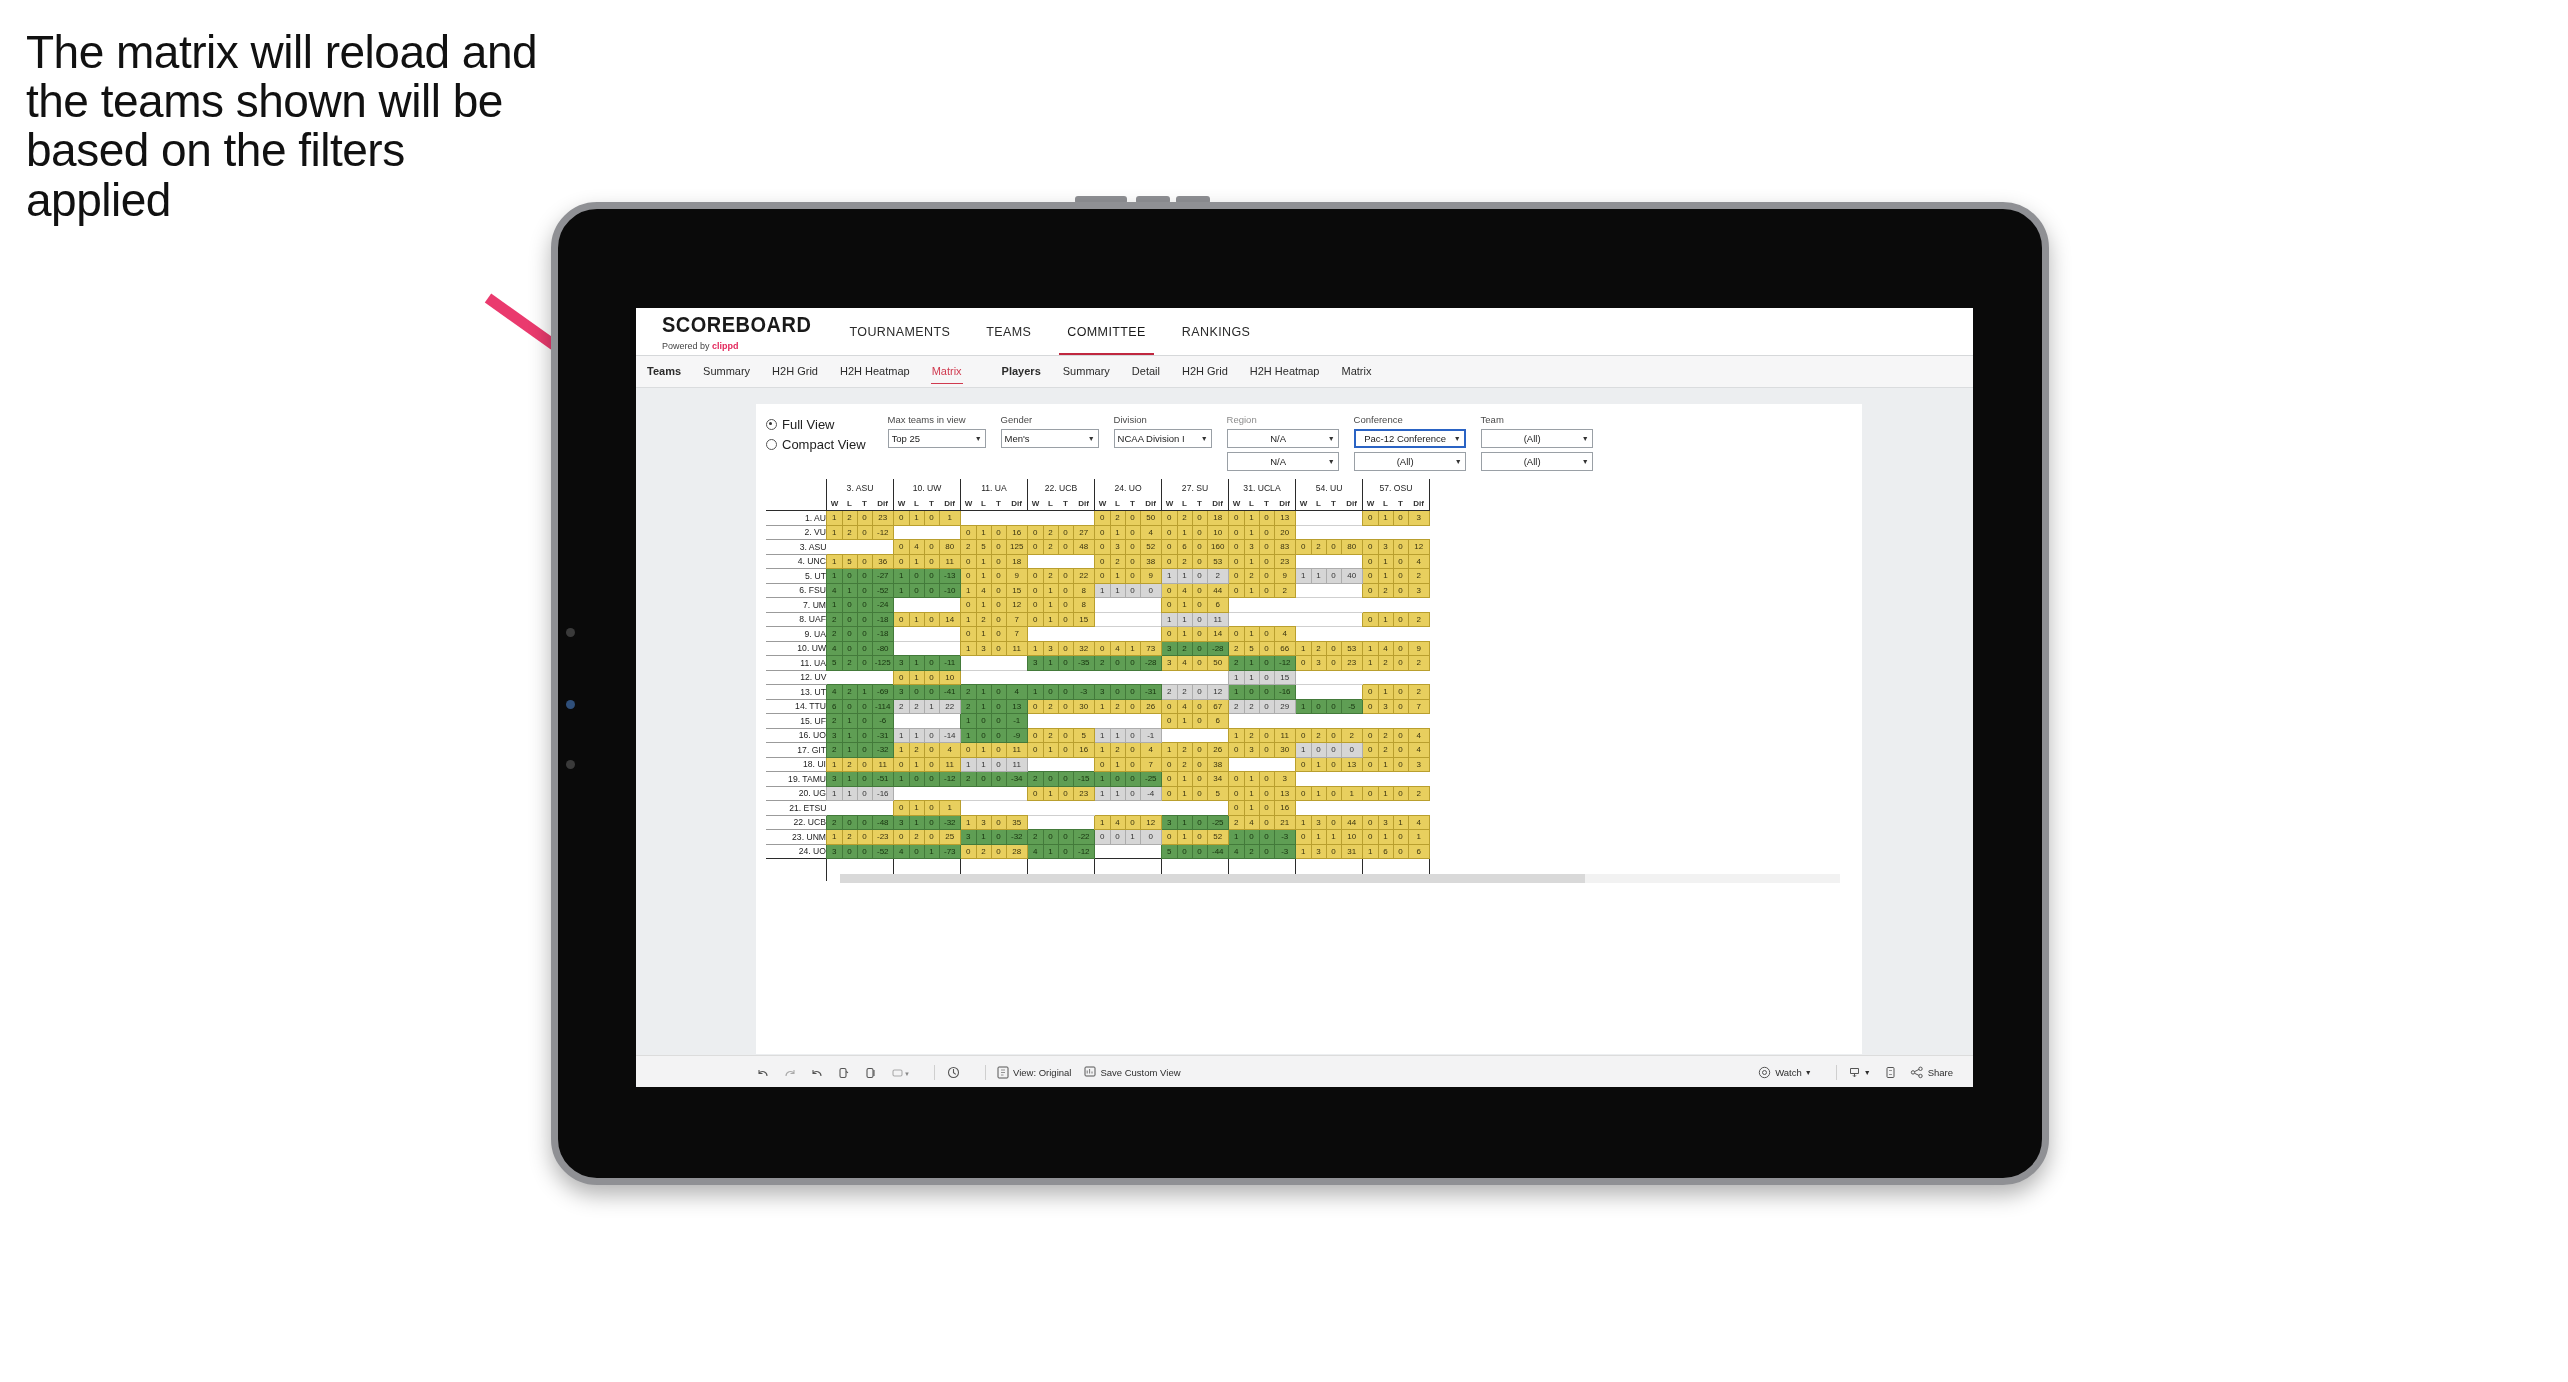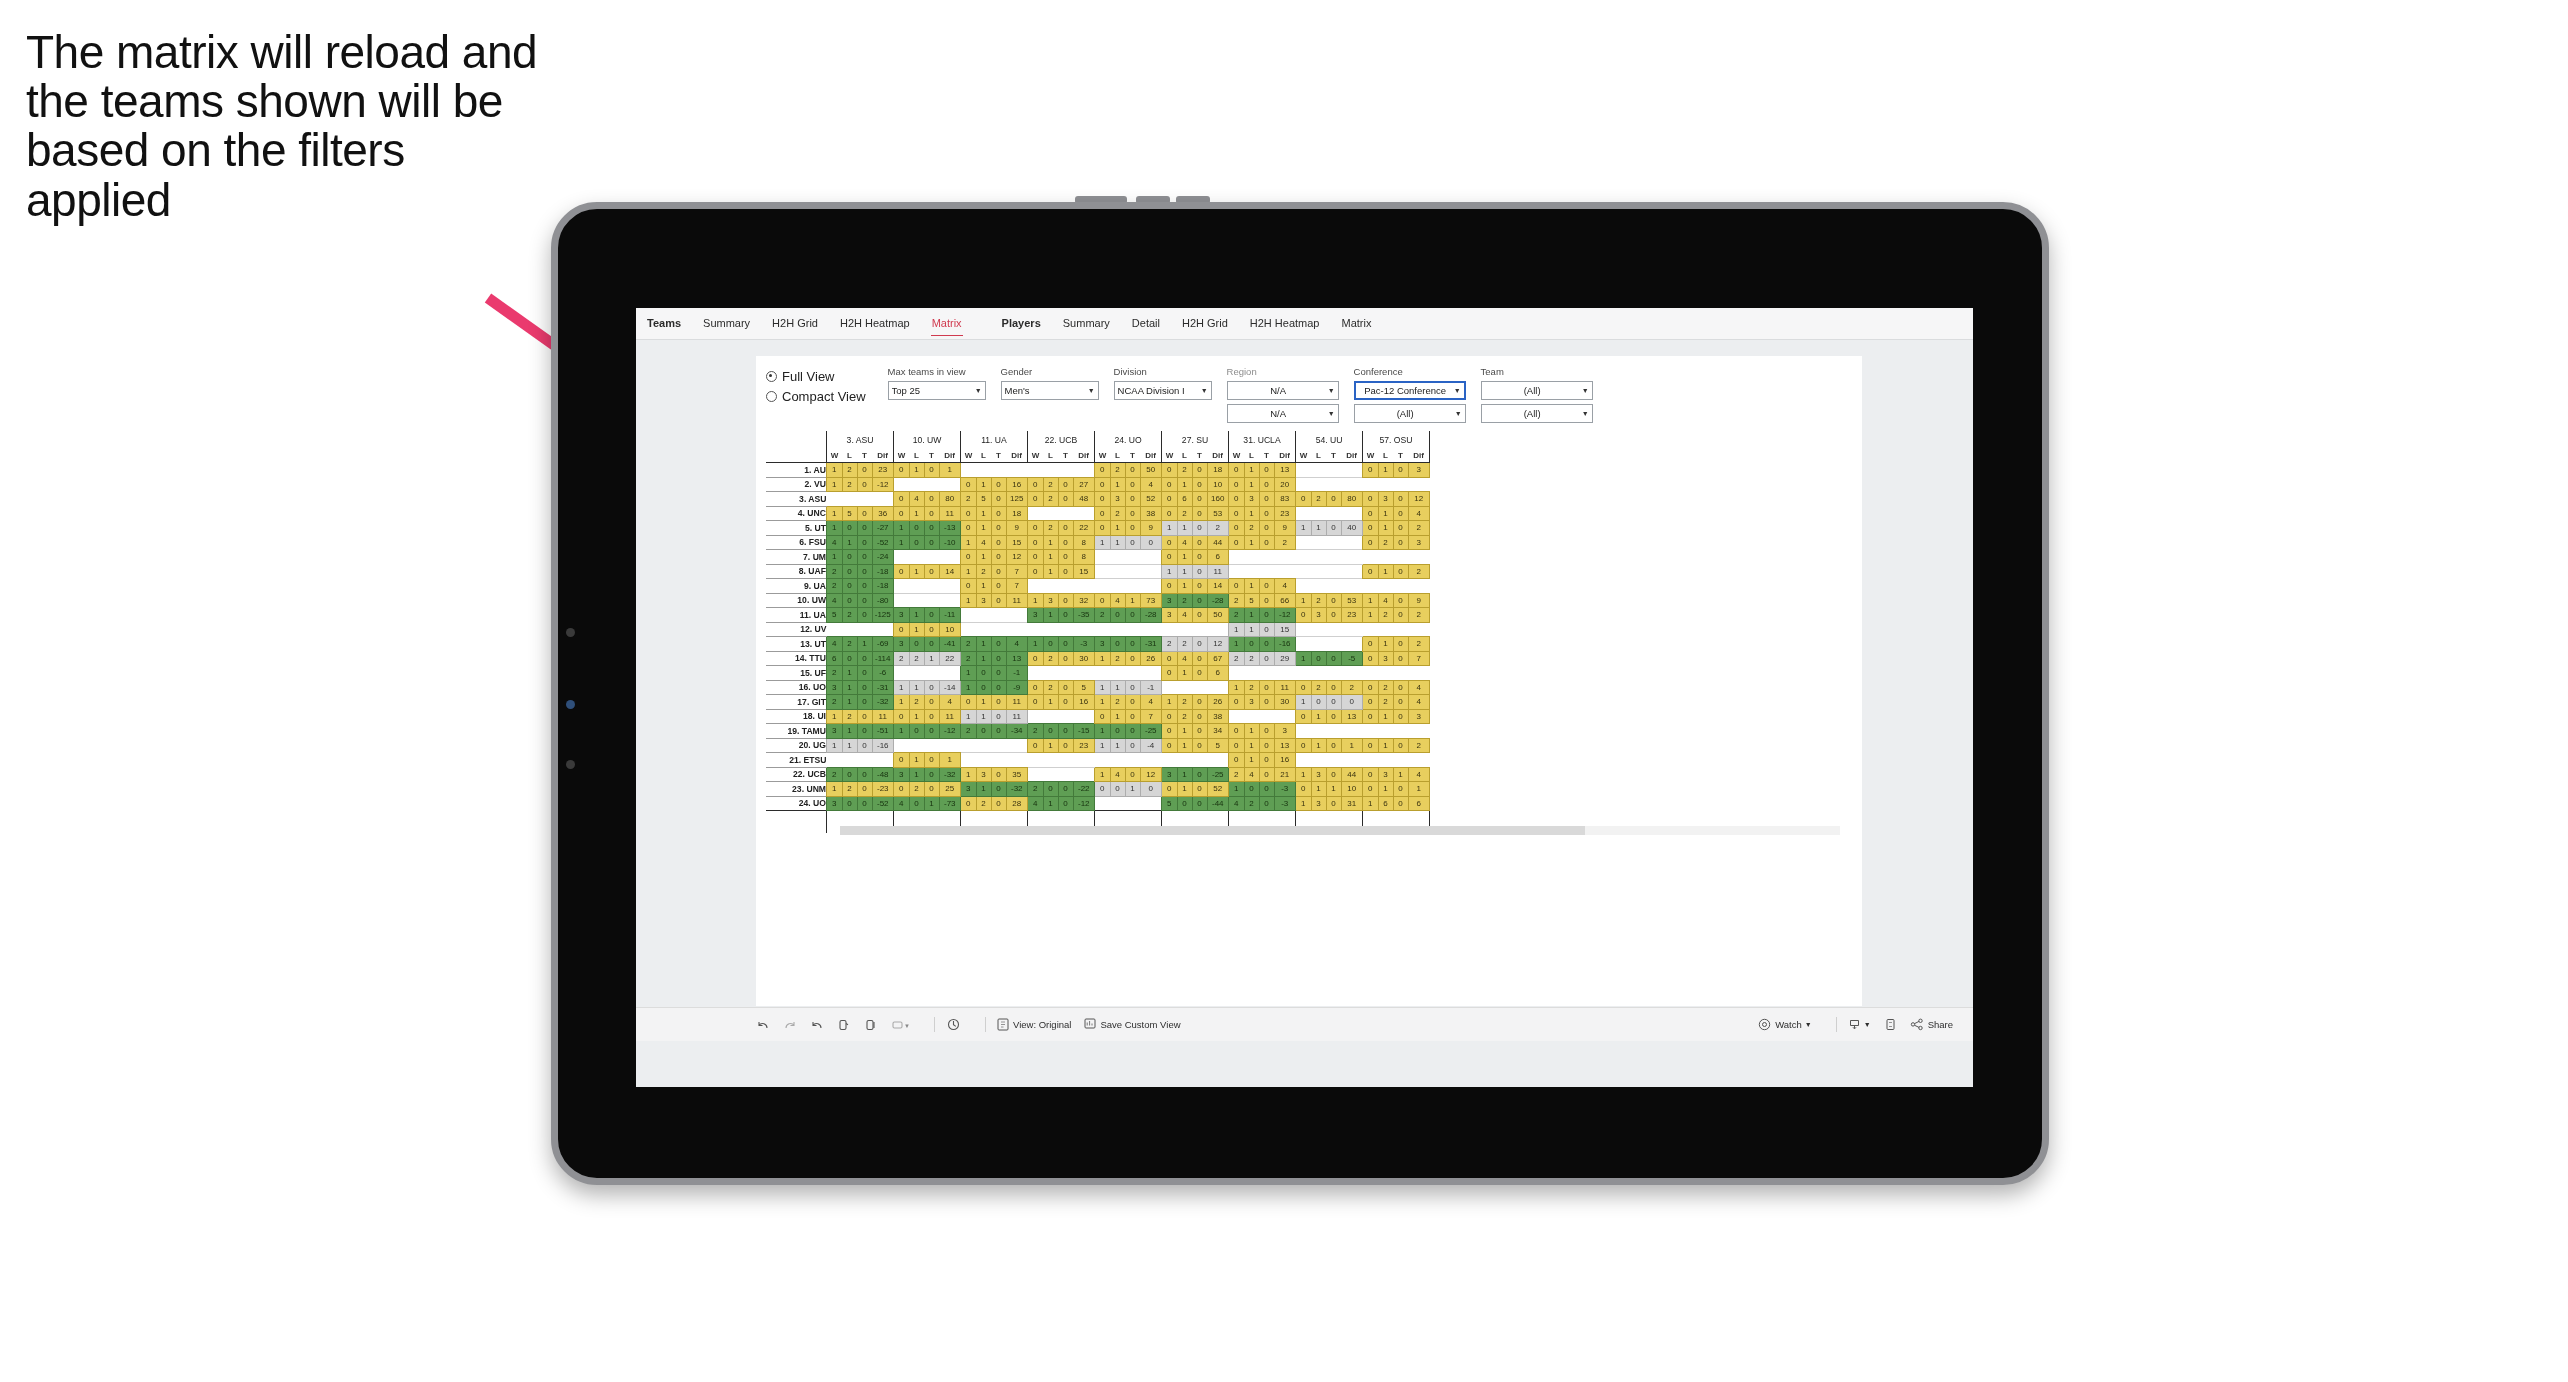--- a/index.html
+++ b/index.html
@@ -77,21 +77,21 @@
   .rdot.on:after{content:"";position:absolute;left:2px;top:2px;width:3px;height:3px;border-radius:50%;background:#333;}
   
   #matrixwrap{position:relative;margin-left:10px;width:1085px;}
   table.mx{border-collapse:collapse;table-layout:fixed;font-size:8.2px;color:#222;}
   table.mx td,table.mx th{padding:0;margin:0;}
   .teamhdr{
     height:17px;text-align:center;font-size:8.6px;color:#222;font-weight:normal;
     border-left:1px solid #2b2b2b;border-right:1px solid #2b2b2b;
   }
   .rowlbl{width:60px;text-align:right;padding-right:4px;font-size:8.6px;color:#222;
-    border-top:1px solid #9b9b9b;background:#fff;height:13.5px;font-weight:bold;}
+    border-top:1px solid #9b9b9b;background:#fff;height:13.5px;}
   .rowlbl.first{border-top:1px solid #2b2b2b;}
   .subhdr{height:14px;text-align:center;font-size:8px;color:#333;border-bottom:1px solid #2b2b2b;}
   .grpL{border-left:1px solid #2b2b2b;}
   .grpR{border-right:1px solid #2b2b2b;}
   td.cell{width:15px;height:13.5px;text-align:center;font-size:8px;
     border:1px solid #b99f2e;box-sizing:border-box;}
   td.cell.e{background:#ffffff;border:none;border-top:1px solid #cfcfcf;}
   td.cell.y{background:#e8cf5e;color:#3b3410;}
   td.cell.g{background:#5f9e54;color:#17330f;border-color:#437a3a;}
   td.cell.a{background:#d6d6d6;color:#333;border-color:#adadad;}
@@ -123,20 +123,30 @@
 <div id="btn-power"></div>
 <div id="btn-vol1"></div>
 <div id="btn-vol2"></div>
 <div id="tablet"></div>
 <div class="cam-dot" style="top:628px"></div>
 <div class="cam-dot" style="top:700px;background:#2f4f7a"></div>
 <div class="cam-dot" style="top:760px"></div>
 
 <div id="screen">
 
+  <div id="topnav">
+    <div class="brand">
+      <div class="brand-title">SCOREBOARD</div>
+      <div class="brand-sub"><span>Powered by </span><b>clippd</b></div>
+    </div>
+    <div class="nav-item">TOURNAMENTS</div>
+    <div class="nav-item">TEAMS</div>
+    <div class="nav-item active">COMMITTEE</div>
+    <div class="nav-item">RANKINGS</div>
+  </div>
 
   <div id="subnav">
     <div class="sub-group">
       <div class="sub-item head">Teams</div>
       <div class="sub-item">Summary</div>
       <div class="sub-item">H2H Grid</div>
       <div class="sub-item">H2H Heatmap</div>
       <div class="sub-item sel">Matrix</div>
     </div>
     <div class="sub-gap"></div>

